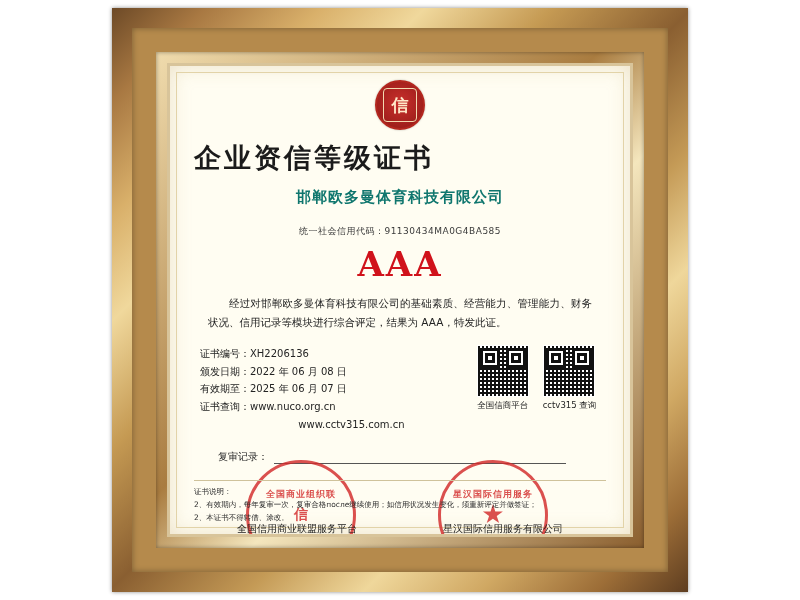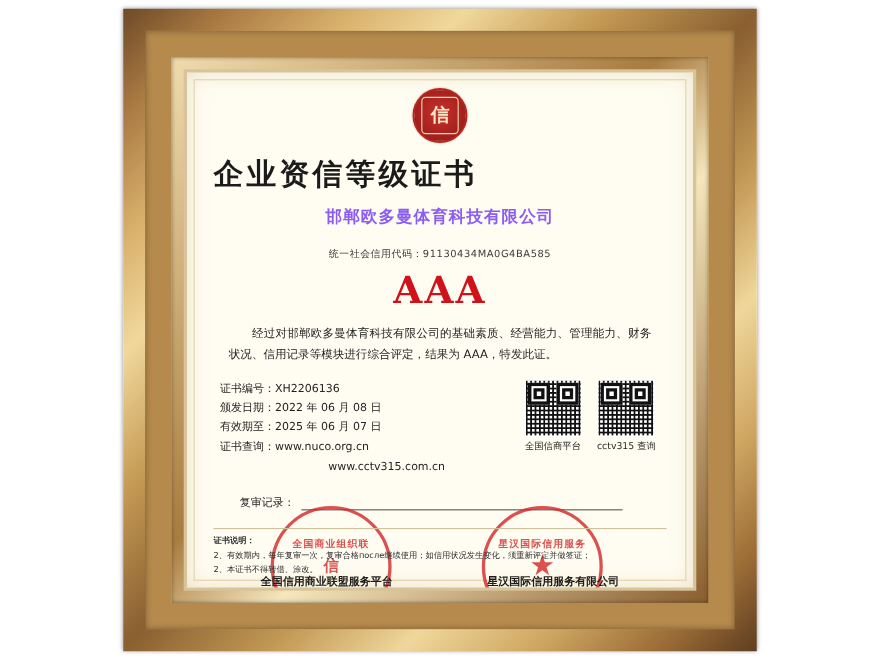--- a/index.html
+++ b/index.html
@@ -111,21 +111,21 @@
     letter-spacing: 3px;
     font-weight: bold;
     color: #1b1b1b;
     margin-top: 10px;
     font-family: "DejaVu Serif", "Liberation Serif", serif;
   }
   .company {
     text-align: center;
     font-size: 15px;
     font-weight: bold;
-    color: #8b5cf6;
+    color: #0f766e;
     margin-top: 12px;
     letter-spacing: 1px;
   }
   .credit-code {
     text-align: center;
     font-size: 9px;
     color: #3a3a3a;
     margin-top: 18px;
     letter-spacing: .5px;
   }
@@ -257,34 +257,34 @@
     font-weight: bold;
   }
   .platform-labels {
     position: absolute;
     left: 0; right: 0;
     top: 56px;
     display: flex;
     justify-content: space-around;
     font-size: 10px;
     color: #1b1b1b;
-    font-weight: bold;
+    font-weight: normal;
   }
 
   
   .notes {
     position: absolute;
     left: 24px; right: 24px; bottom: 10px;
     border-top: 1px solid #cfc29b;
     padding-top: 5px;
     font-size: 7.5px;
     line-height: 1.65;
     color: #2e2e2e;
   }
-  .notes .head { margin-bottom: 1px; font-weight: bold; }
+  .notes .head { margin-bottom: 1px; }
 </style>
 </head>
 <body>
 
 <div class="stage">
   <div class="frame-outer">
     <div class="frame-bevel"></div>
     <div class="frame-inner-line"></div>
     <div class="frame-mat"></div>
 

